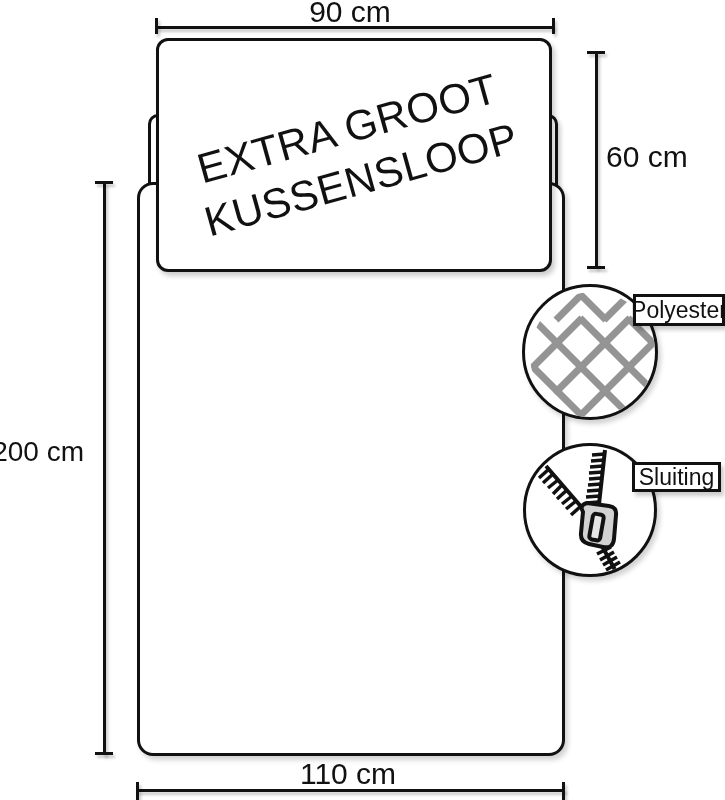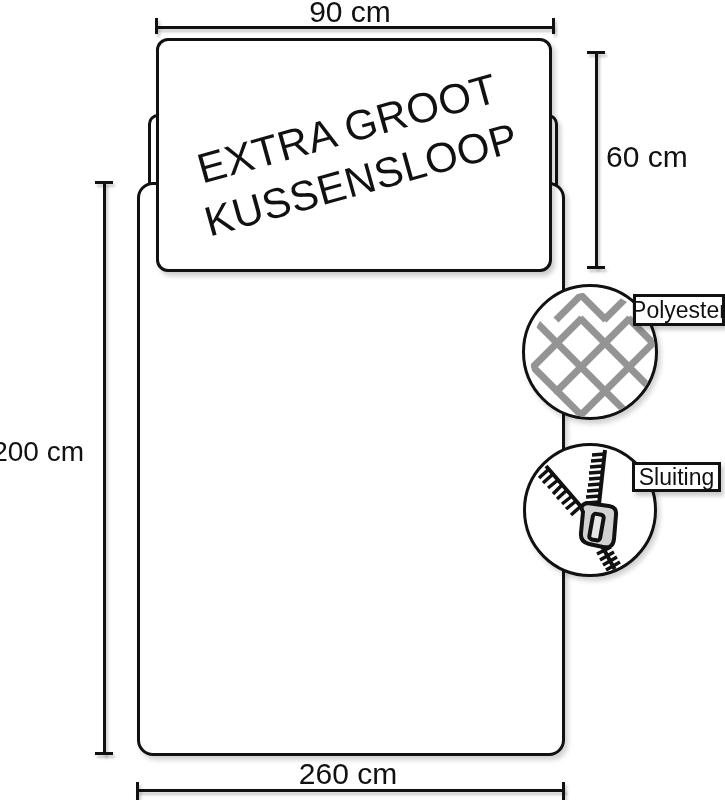--- a/index.html
+++ b/index.html
@@ -60,21 +60,21 @@
   <div class="dlabel" style="left:606px;top:140px;">60 cm</div>
   <div class="dline" style="left:595px;top:52px;width:3px;height:216px;"></div>
   <div class="dline" style="left:587px;top:51px;width:18px;height:3px;"></div>
   <div class="dline" style="left:587px;top:266px;width:18px;height:3px;"></div>
 
   <div class="dlabel" style="right:641px;top:436px;font-size:28px;">200 cm</div>
   <div class="dline" style="left:103px;top:182px;width:3px;height:573px;"></div>
   <div class="dline" style="left:95px;top:181px;width:18px;height:3px;"></div>
   <div class="dline" style="left:95px;top:752px;width:18px;height:3px;"></div>
 
-  <div class="dlabel center" style="left:248px;top:757px;width:200px;">260 cm</div>
+  <div class="dlabel center" style="left:248px;top:757px;width:200px;">110 cm</div>
   <div class="dline" style="left:137px;top:789px;width:428px;height:3px;"></div>
   <div class="dline" style="left:136px;top:782px;width:3px;height:18px;"></div>
   <div class="dline" style="left:562px;top:782px;width:3px;height:18px;"></div>
 
   <div class="detail-circle circle-poly">
     <svg width="136" height="136" viewBox="0 0 136 136">
       <defs>
           <clipPath id="wclip">
             <circle cx="68" cy="68" r="63"></circle>
           </clipPath>

